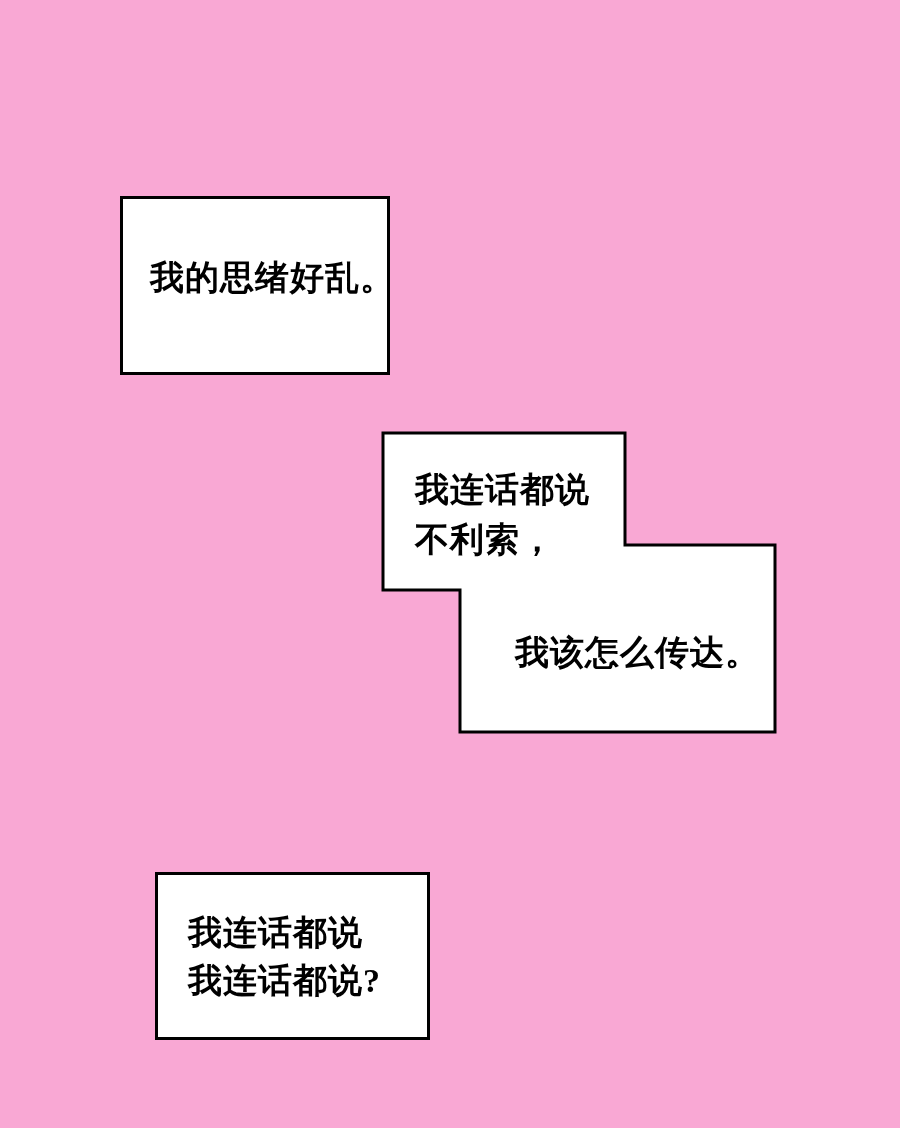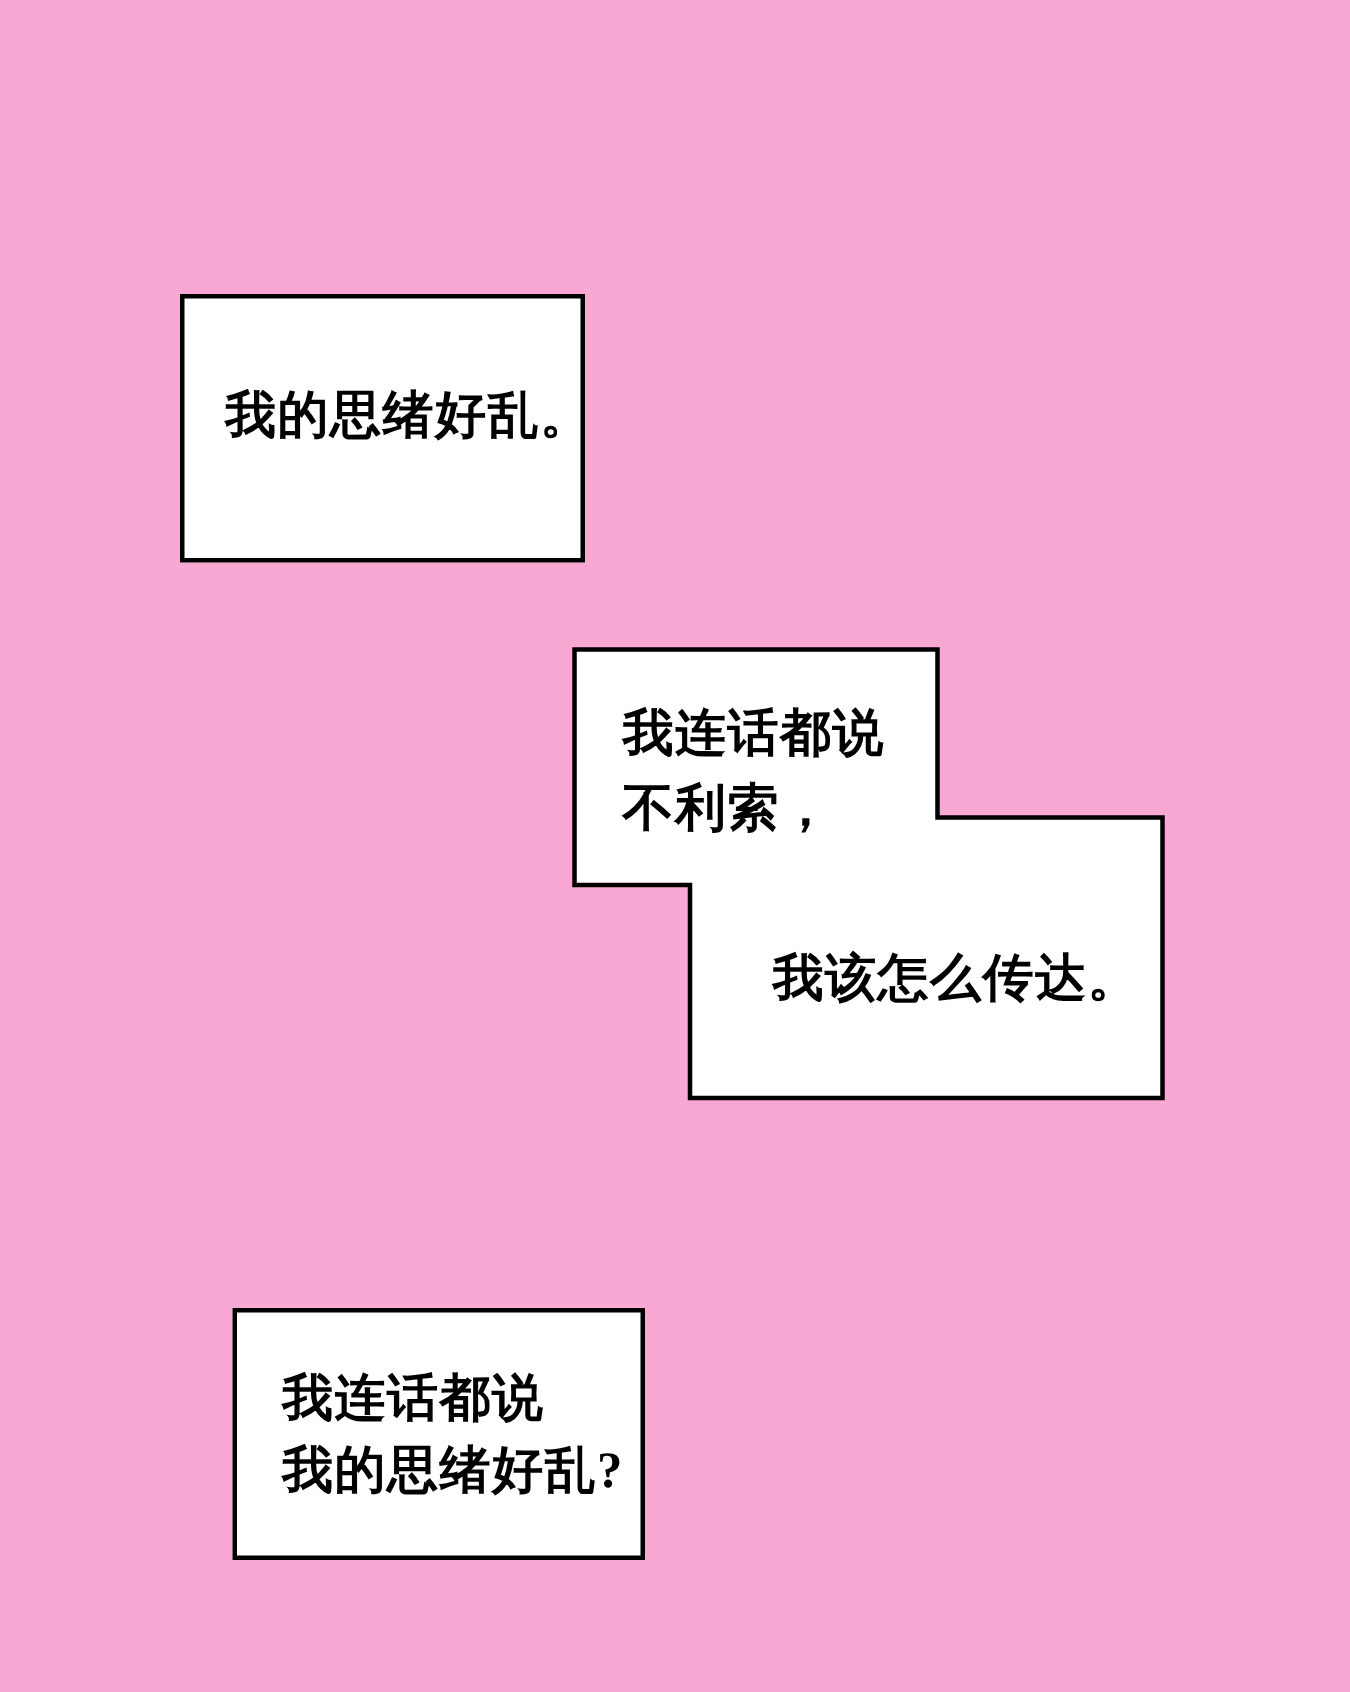--- a/index.html
+++ b/index.html
@@ -48,15 +48,15 @@
 
   <svg class="bubble-svg" viewBox="0 0 400 306" aria-hidden="true">
     <path d="M3,3 L245,3 L245,115 L395,115 L395,302 L80,302 L80,160 L3,160 Z" fill="#ffffff" stroke="#000000" stroke-width="3" stroke-linejoin="miter"></path>
   </svg>
   <div class="caption" style="left:415px; top:465px;">我连话都说</div>
   <div class="caption" style="left:415px; top:515px;">不利索，</div>
   <div class="caption" style="left:515px; top:628px;">我该怎么传达。</div>
 
   <div class="textbox" style="left:155px; top:872px; width:275px; height:168px;"></div>
   <div class="caption" style="left:188px; top:908px;">我连话都说</div>
-  <div class="caption" style="left:188px; top:956px;">我的思绪好乱?</div>
+  <div class="caption" style="left:188px; top:956px;">我连话都说?</div>
 
 </div>
 
 </body></html>

